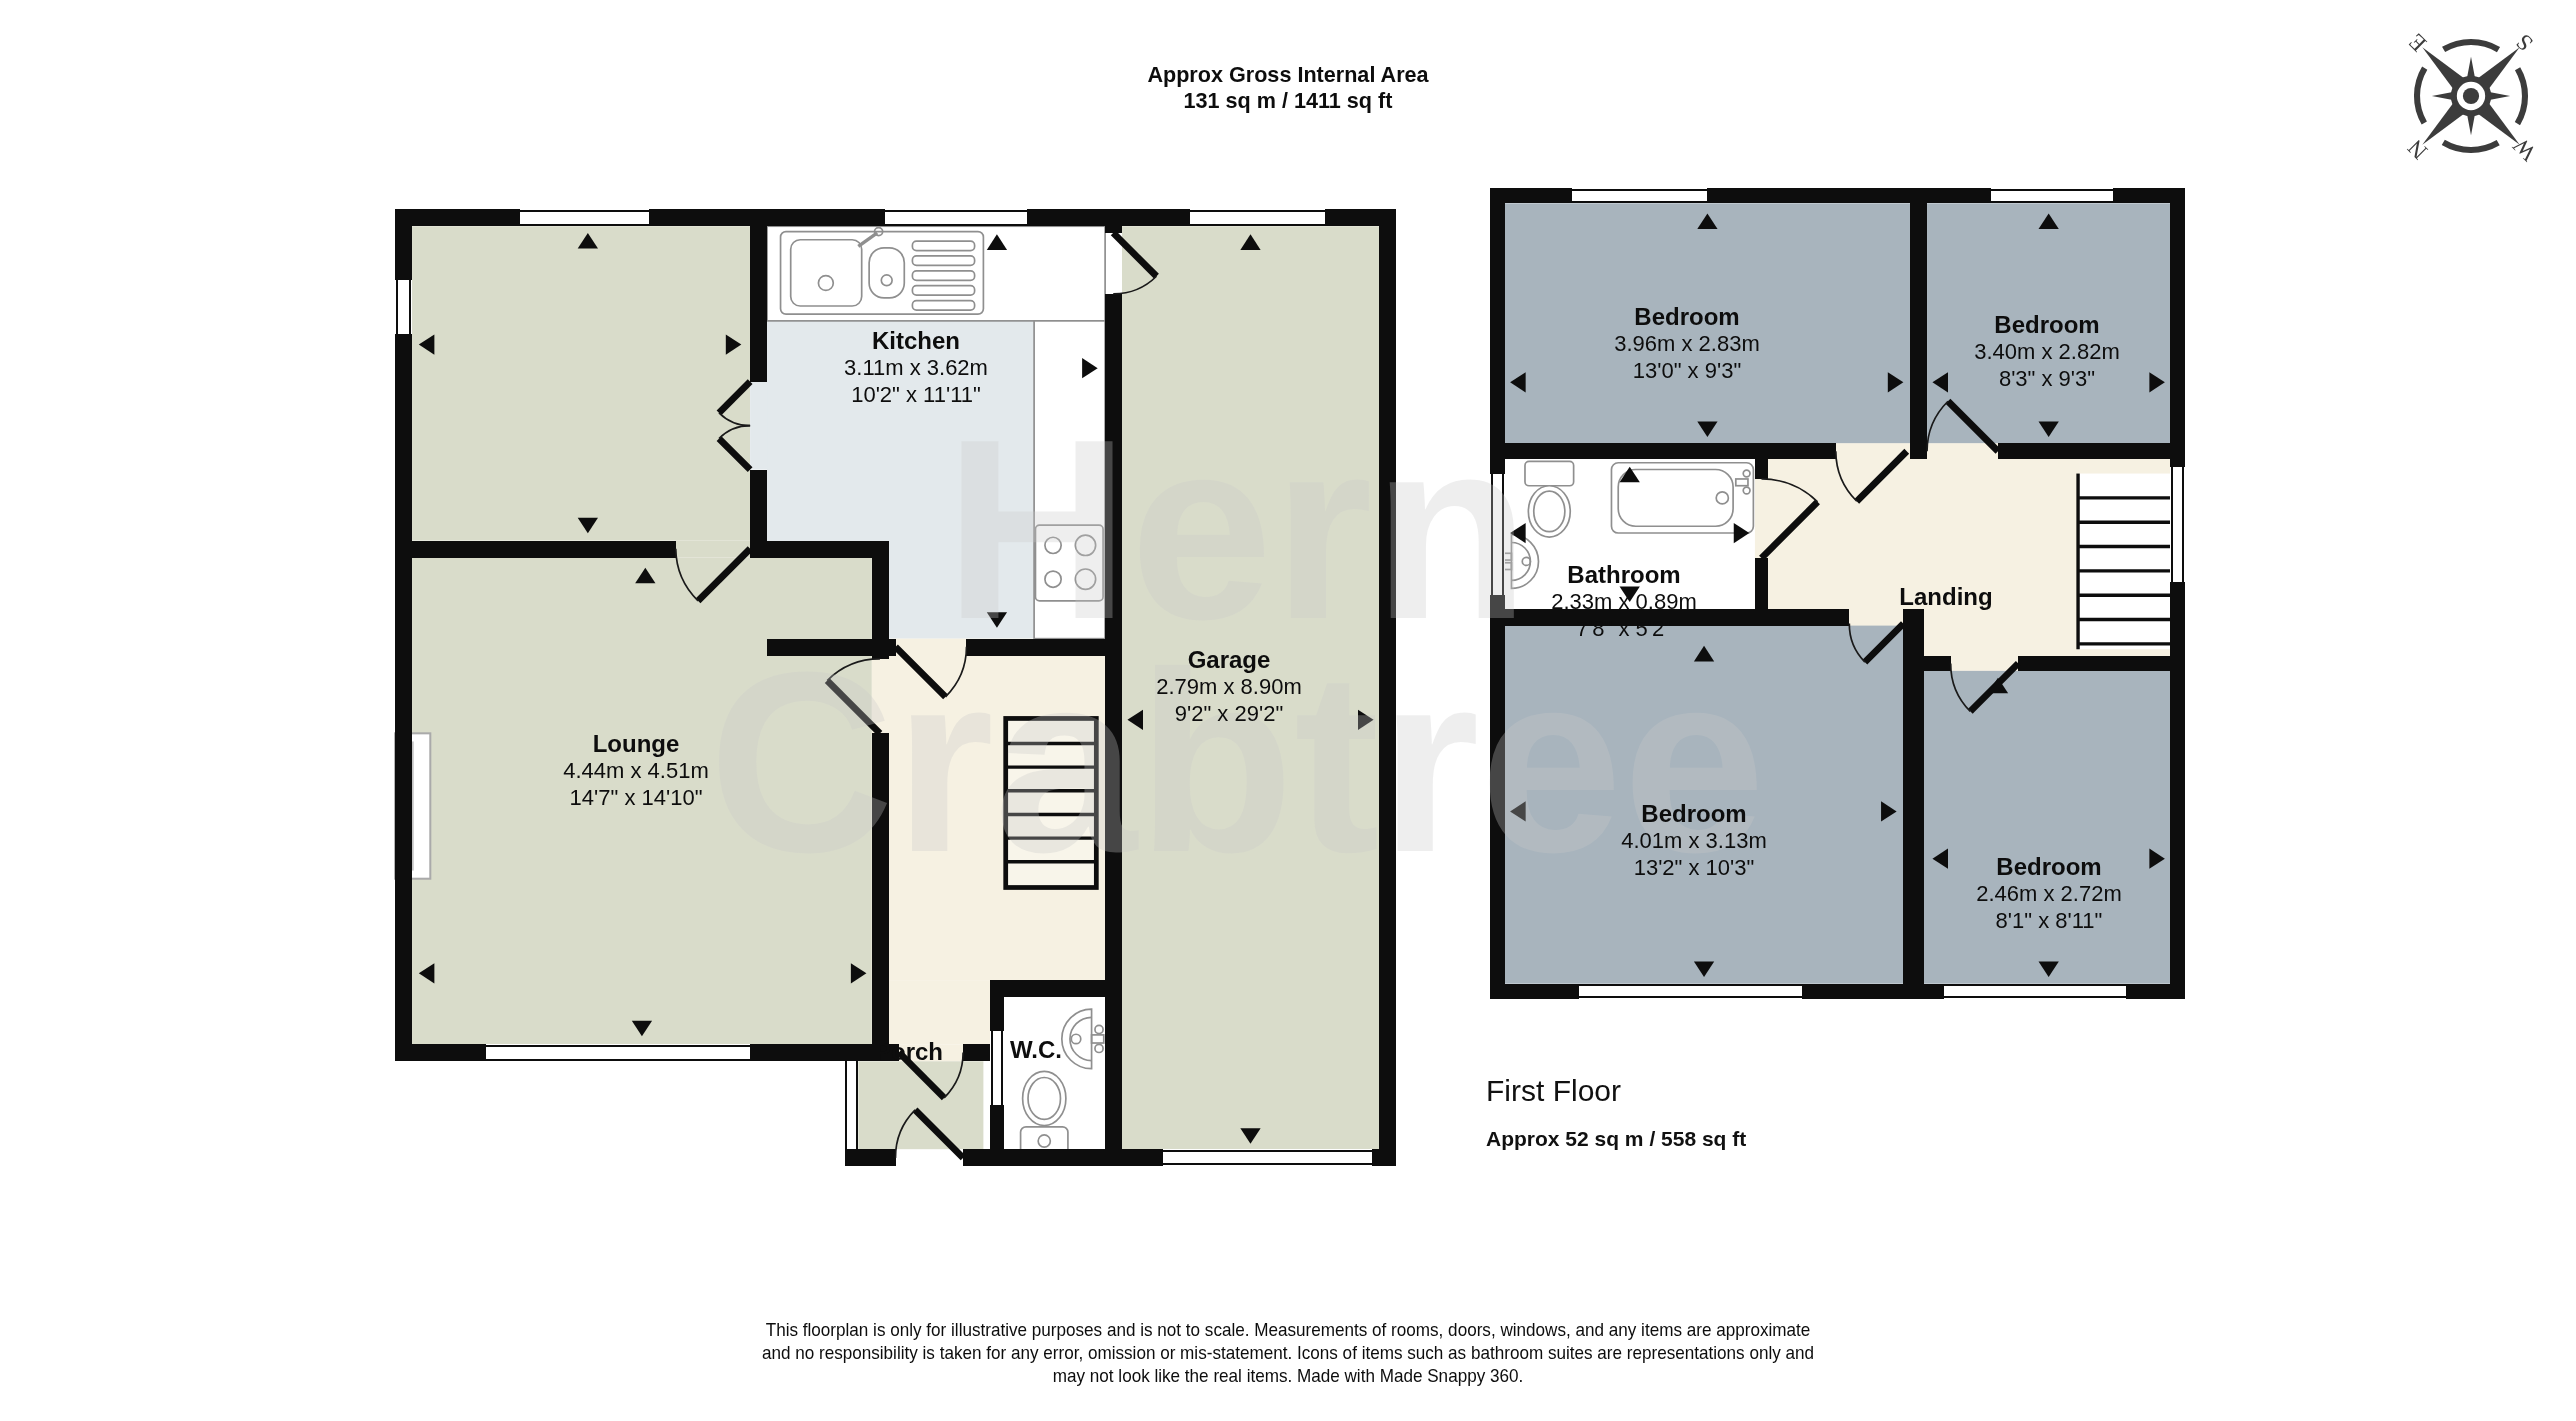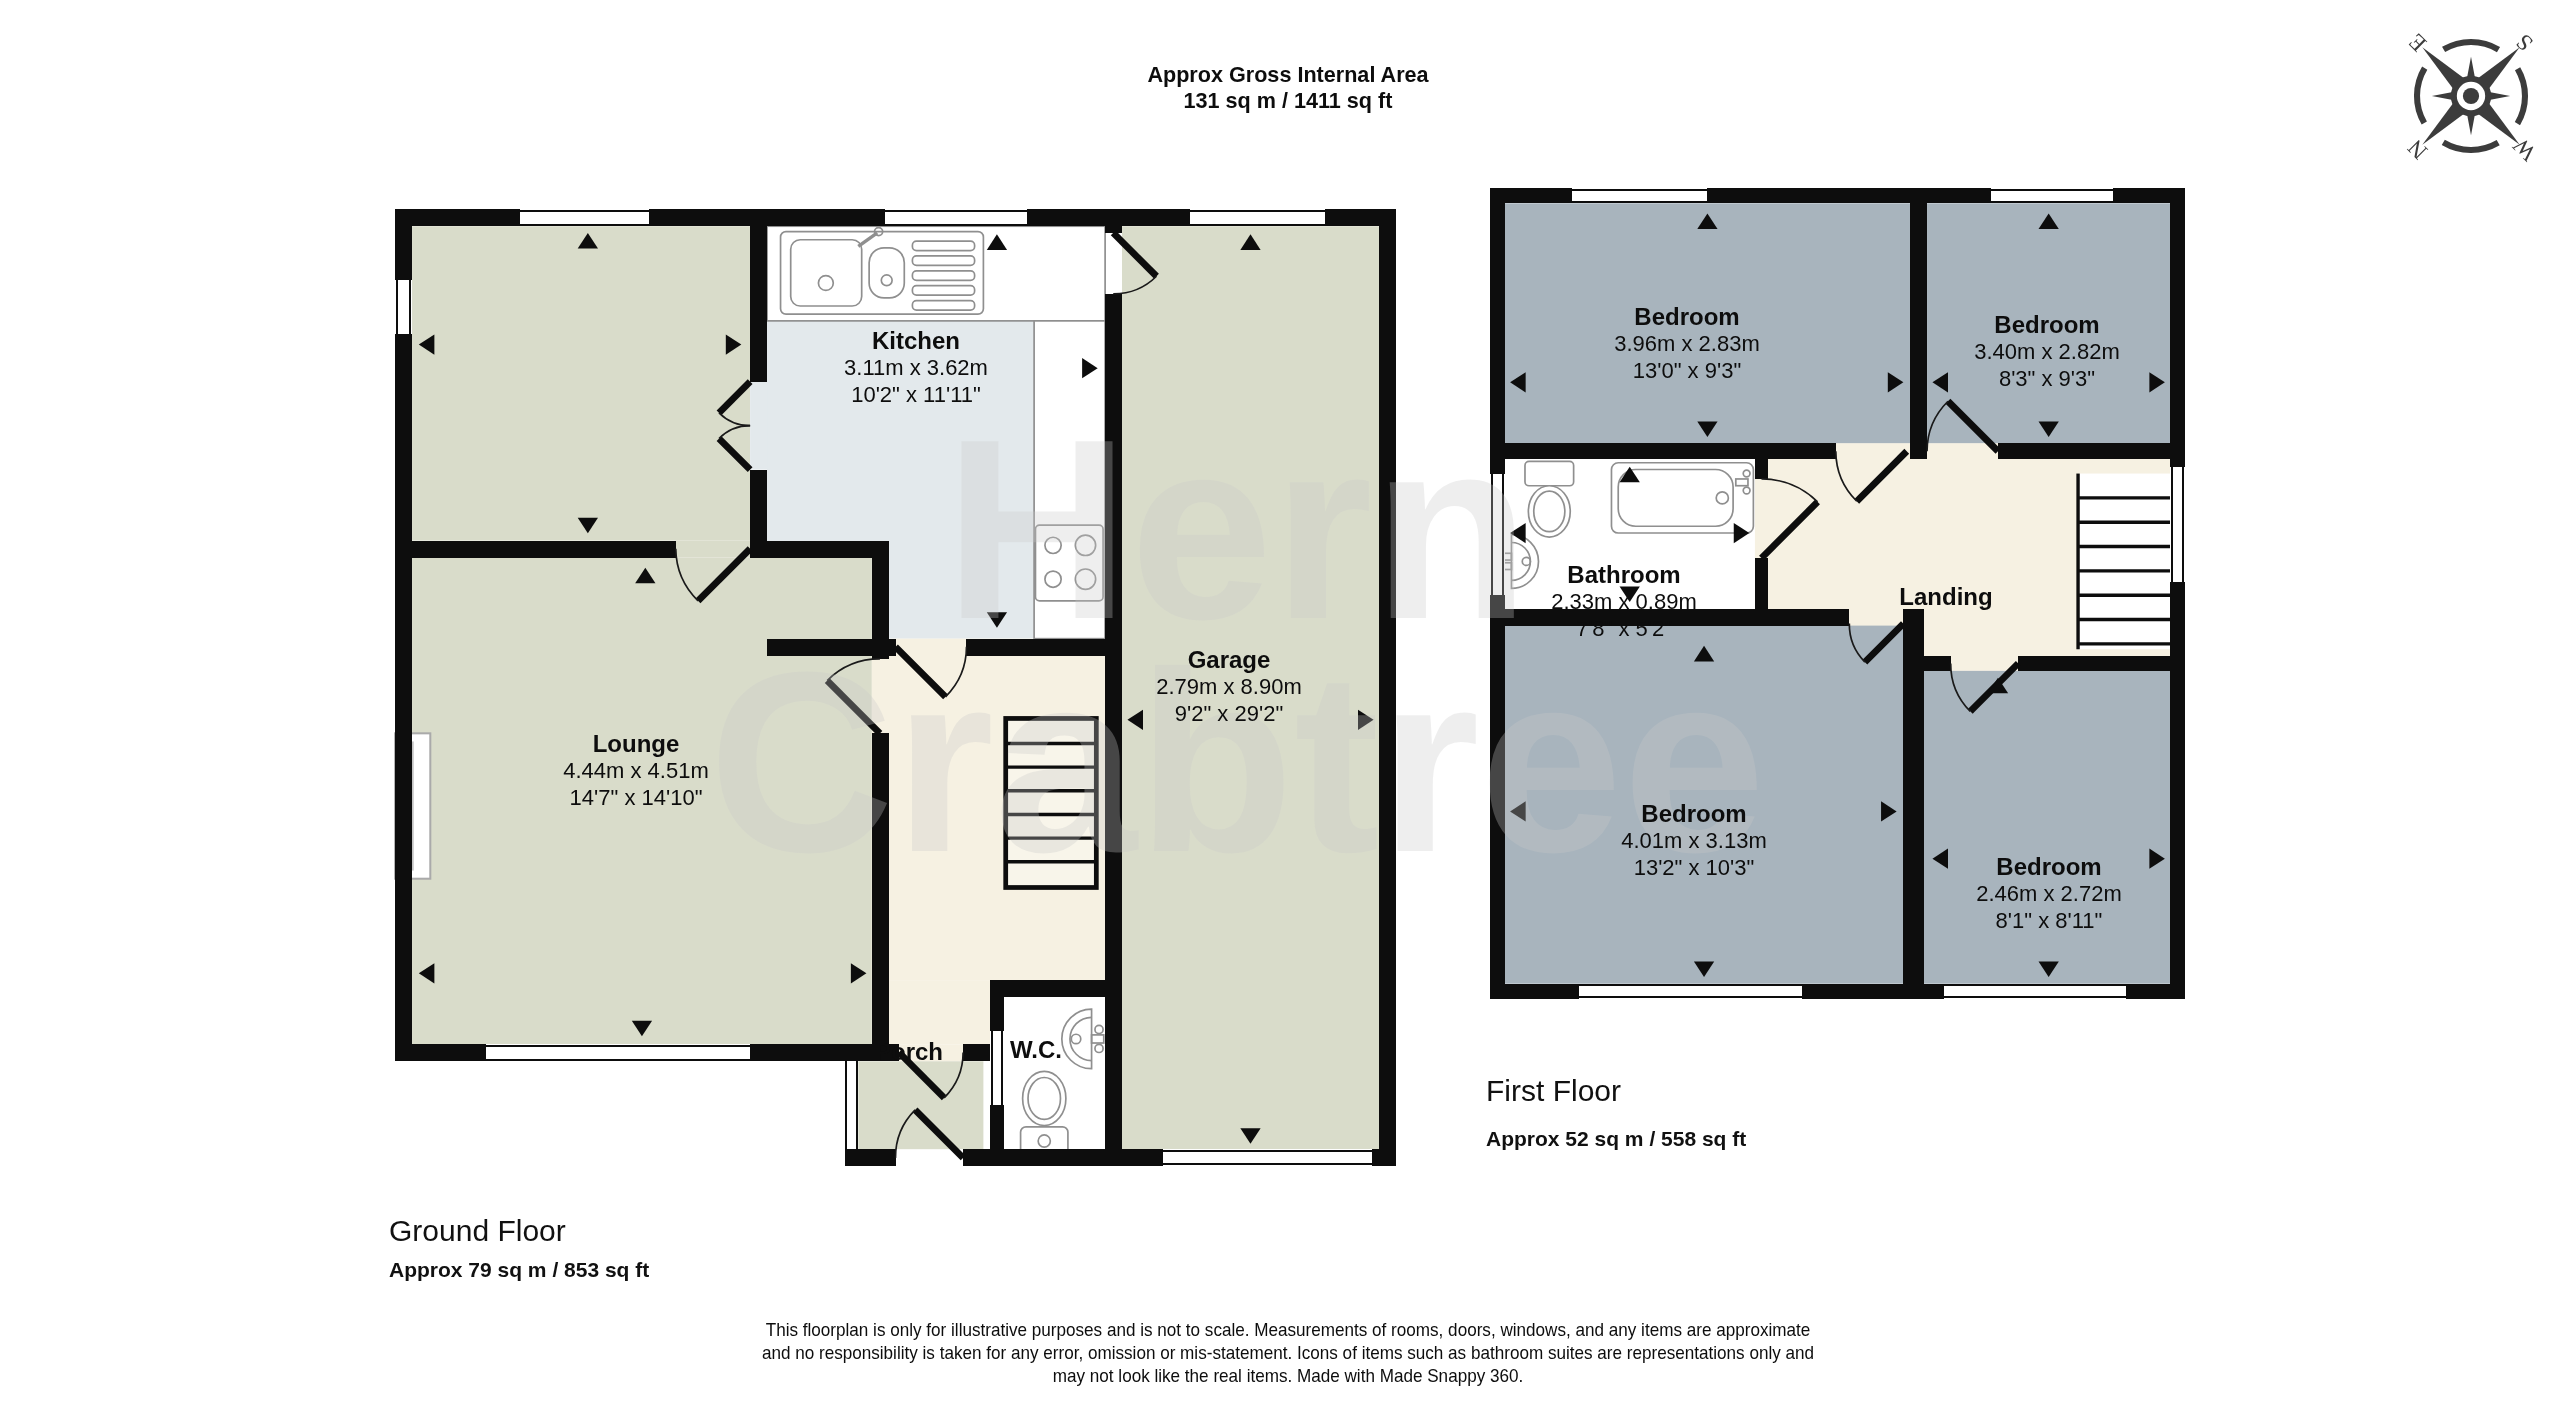--- a/index.html
+++ b/index.html
@@ -419,24 +419,20 @@
     <div class="rname">Bedroom</div>
     <div class="rdim">4.01m x 3.13m</div>
     <div class="rdim">13'2" x 10'3"</div>
   </div>
   <div class="room-label" style="left:1880px;top:853px;">
     <div class="rname">Bedroom</div>
     <div class="rdim">2.46m x 2.72m</div>
     <div class="rdim">8'1" x 8'11"</div>
   </div>
 
-  <div class="floor-caption" style="left:389px;top:1214px;">
-    <div class="fc-name">Ground Floor</div>
-    <div class="fc-area" style="margin-top:9.5px;">Approx 79 sq m / 853 sq ft</div>
-  </div>
   <div class="floor-caption" style="left:1486px;top:1074px;">
     <div class="fc-name">First Floor</div>
     <div class="fc-area" style="margin-top:19px;">Approx 52 sq m / 558 sq ft</div>
   </div>
 
   <div class="disclaimer">
     <div>This floorplan is only for illustrative purposes and is not to scale. Measurements of rooms, doors, windows, and any items are approximate</div>
     <div>and no responsibility is taken for any error, omission or mis-statement. Icons of items such as bathroom suites are representations only and</div>
     <div>may not look like the real items. Made with Made Snappy 360.</div>
   </div>

